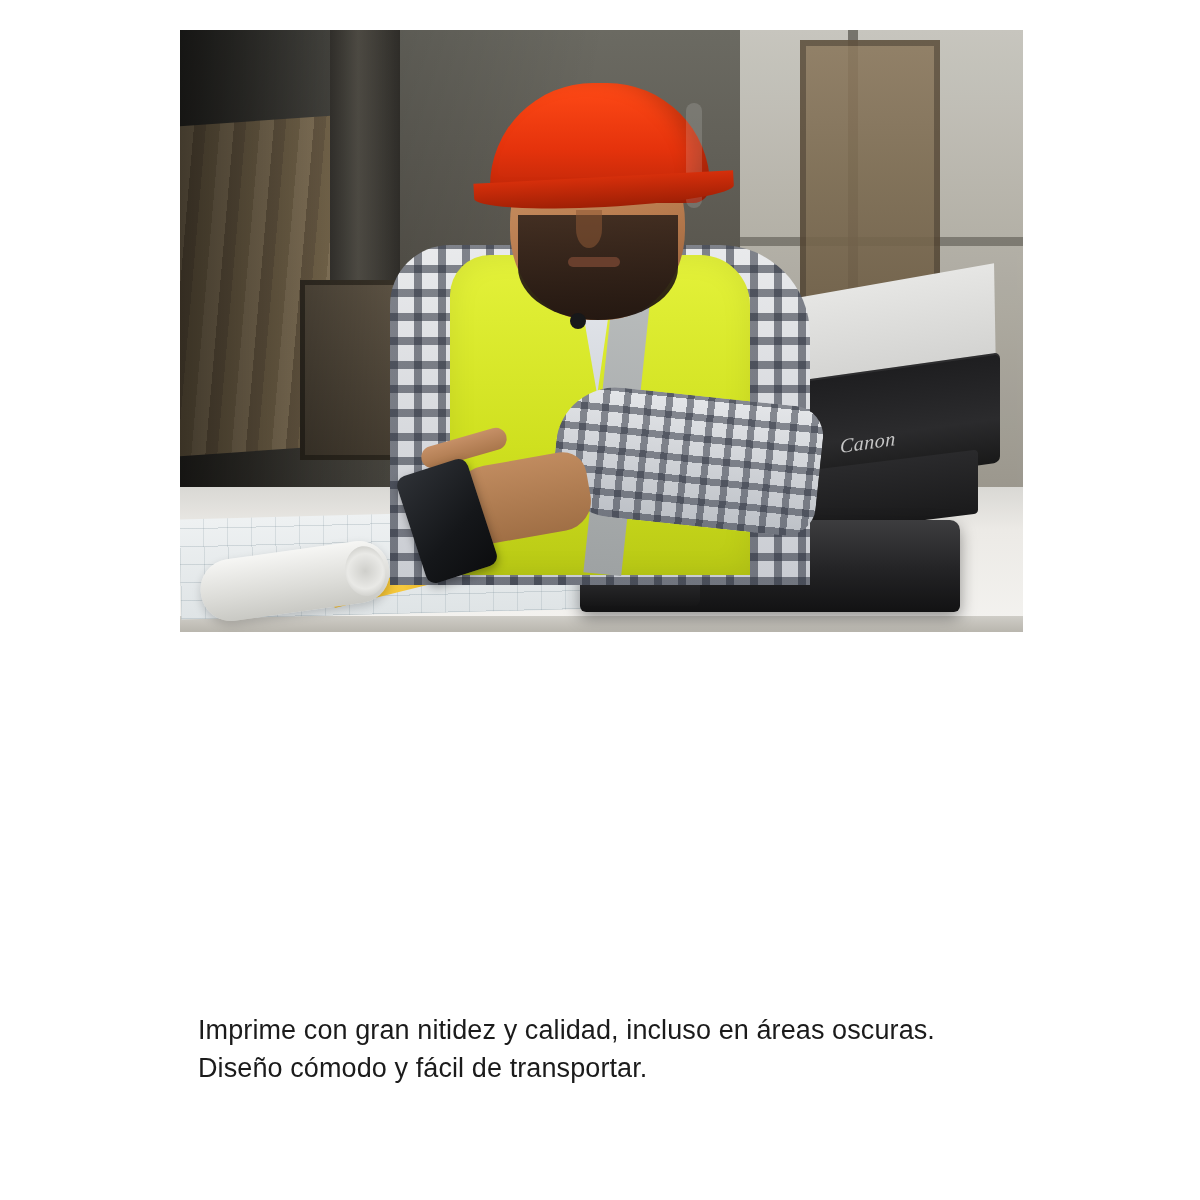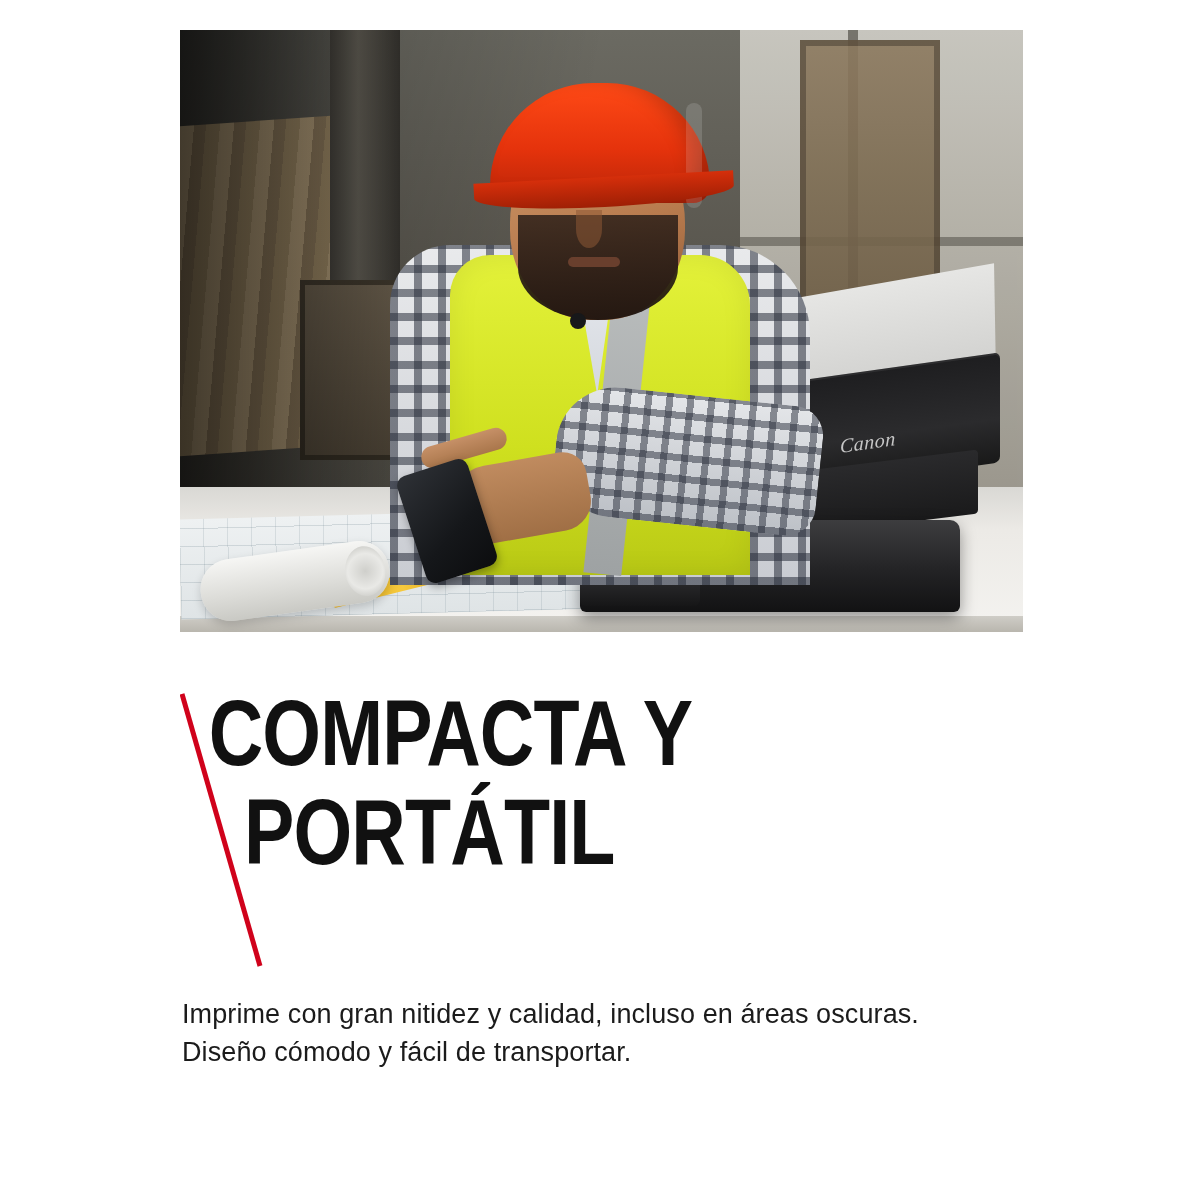--- a/index.html
+++ b/index.html
@@ -518,21 +518,21 @@
     padding-left: 78px;
     margin-top: 12px;
   }
 
   
   .body-copy {
     position: absolute;
     left: 182px;
     top: 995px;
     width: 740px;
-    margin: 0;
+    margin: 16px;
     color: #1b1b1b;
     font-family: "Liberation Sans", sans-serif;
     font-size: 27px;
     line-height: 1.42;
     letter-spacing: 0.1px;
   }
 </style>
 </head>
 <body>
 
@@ -590,27 +590,16 @@
         <div class="mic"></div>
         <div class="arm"></div>
         <div class="hand"></div>
         <div class="finger"></div>
         <div class="phone"></div>
       </div>
 
     </div>
   </div>
 
-  <div class="headline-wrap">
-    <div class="slash">
-      <svg width="90" height="280" viewBox="0 0 90 280" xmlns="http://www.w3.org/2000/svg">
-        <line x1="2" y1="4" x2="80" y2="276" stroke="#d0021b" stroke-width="5"></line>
-      </svg>
-    </div>
-    <h1 class="headline">
-      <span class="line1">COMPACTA Y</span>
-      <span class="line2">PORTÁTIL</span>
-    </h1>
-  </div>
 
   <p class="body-copy">Imprime con gran nitidez y calidad, incluso en áreas oscuras. Diseño cómodo y fácil de transportar.</p>
 
 </div>
 
 </body></html>

